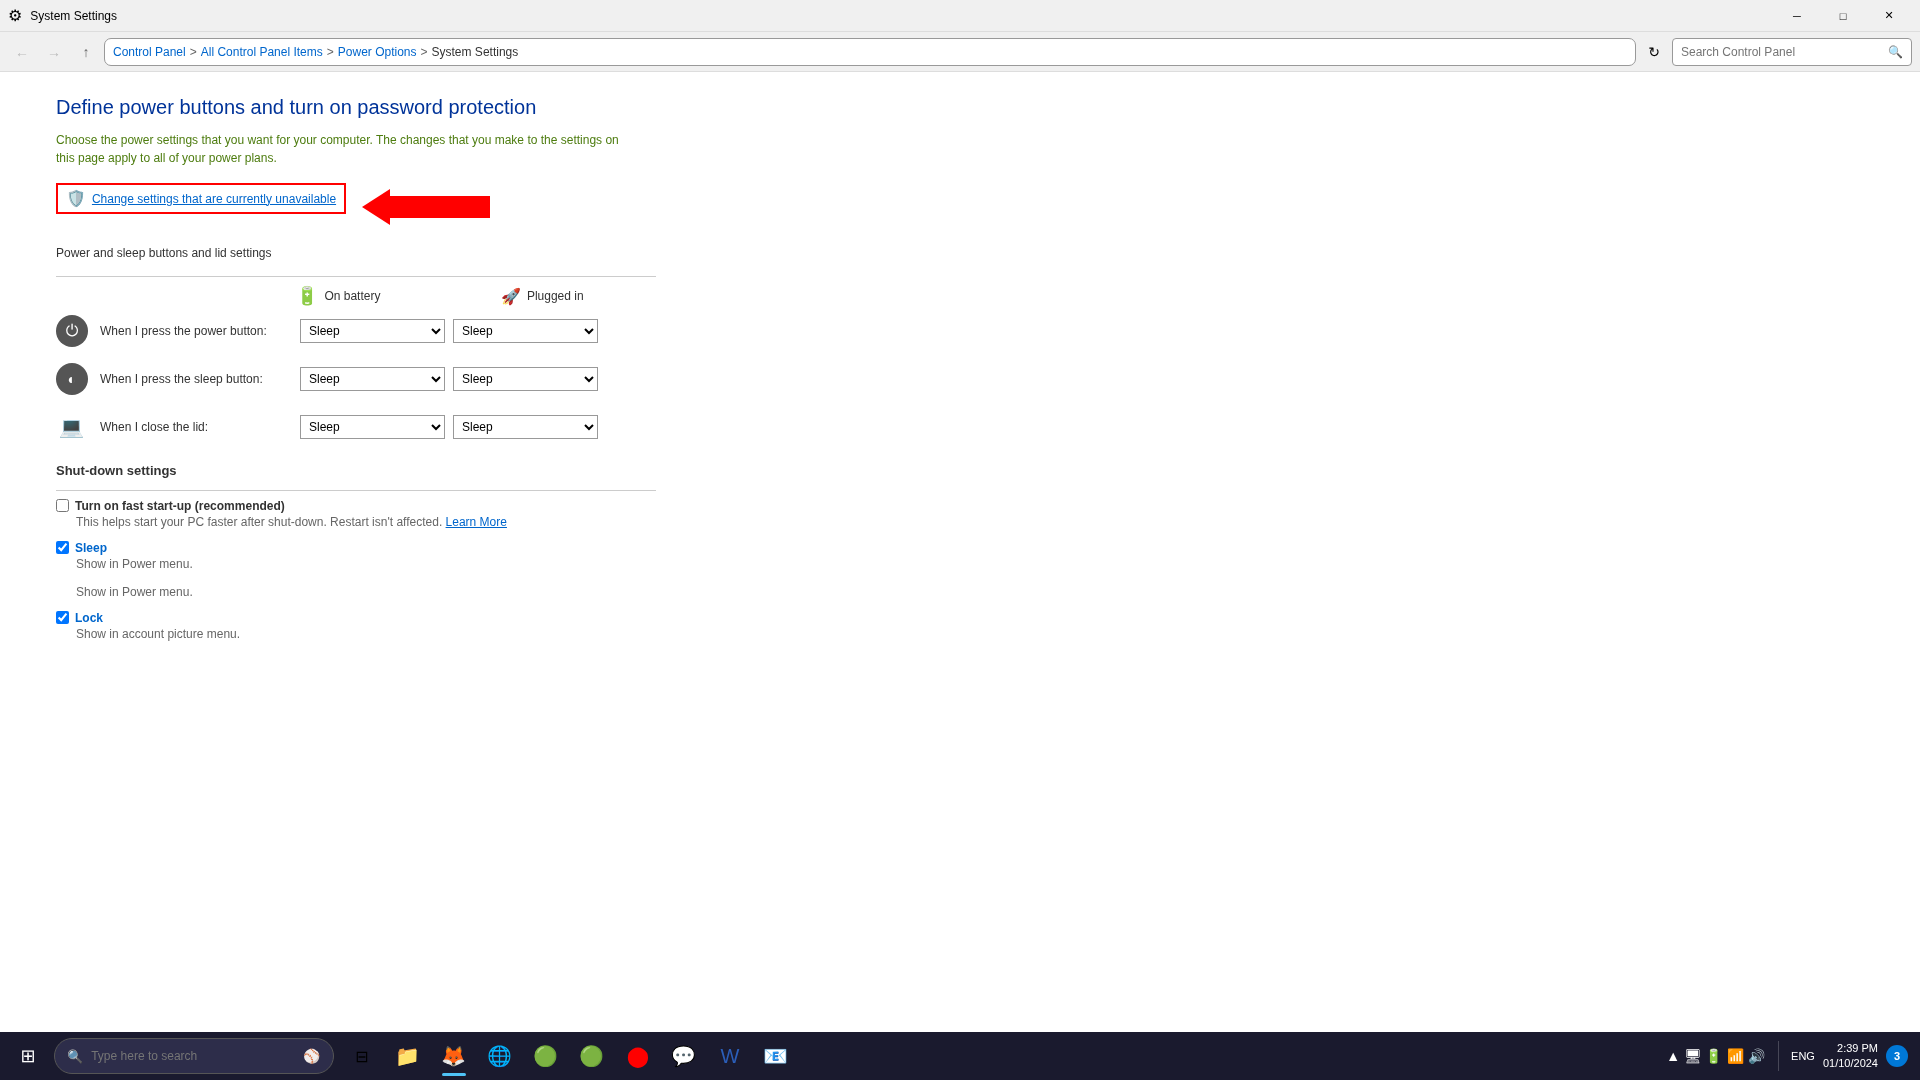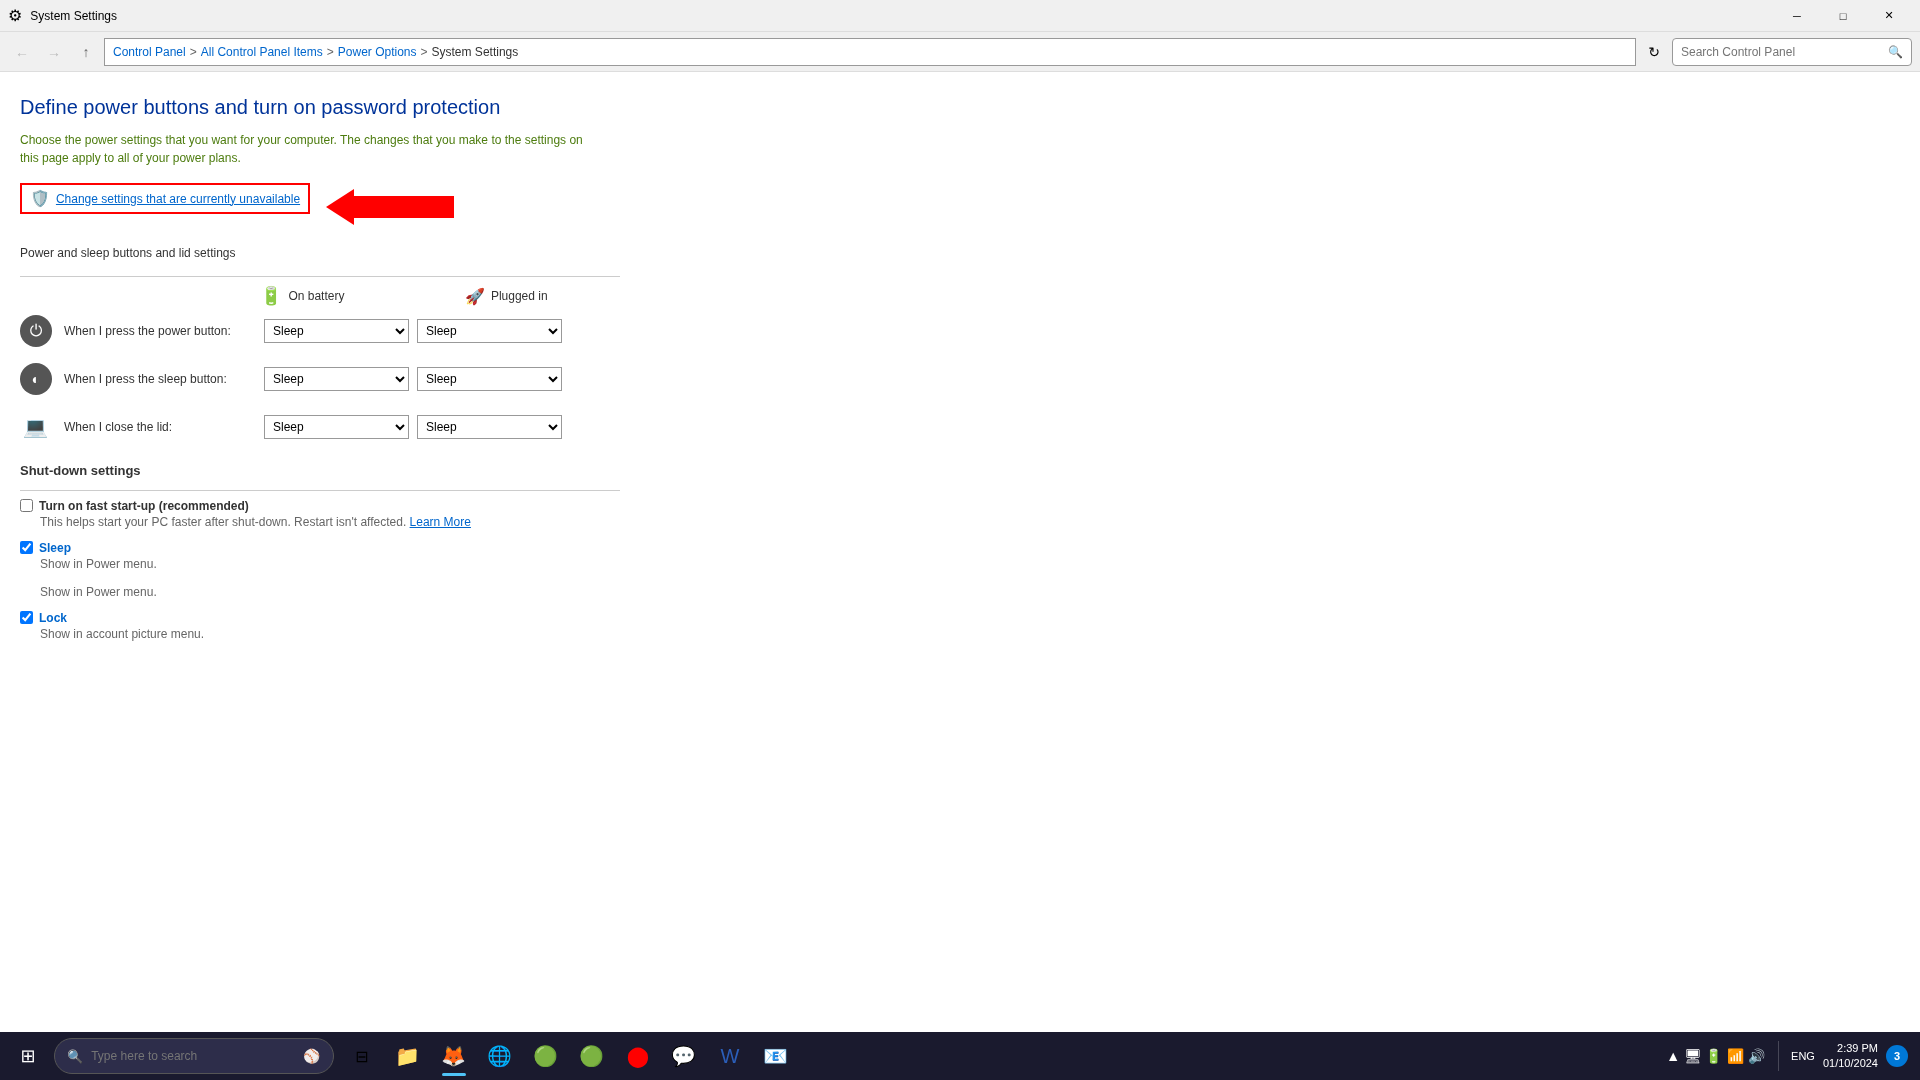--- a/index.html
+++ b/index.html
@@ -63,21 +63,21 @@
     }
     .nav-btn.disabled { color: #bbb; cursor: default; }
     .breadcrumb-bar {
       flex: 1;
       display: flex;
       align-items: center;
       background: white;
       border: 1px solid #999;
       height: 28px;
       padding: 0 8px;
-      border-radius: 0;
+      border-radius: 7px;
       gap: 4px;
     }
     .breadcrumb-item { color: #0066cc; cursor: pointer; font-size: 12px; }
     .breadcrumb-sep { color: #666; font-size: 12px; }
     .breadcrumb-current { color: #333; font-size: 12px; }
     .refresh-btn {
       width: 28px;
       height: 28px;
       border: none;
       background: transparent;
@@ -103,21 +103,21 @@
       flex: 1;
       font-size: 12px;
       color: #999;
     }
     .search-icon { color: #666; font-size: 12px; }
 
     
     .main-content {
       background: white;
       height: calc(1080px - 32px - 40px - 48px);
-      padding: 24px 20px;
+      padding: 24px 56px;
       overflow-y: auto;
     }
 
     .page-title {
       font-size: 20px;
       color: #003399;
       font-weight: normal;
       margin-bottom: 12px;
     }
     .page-desc {

